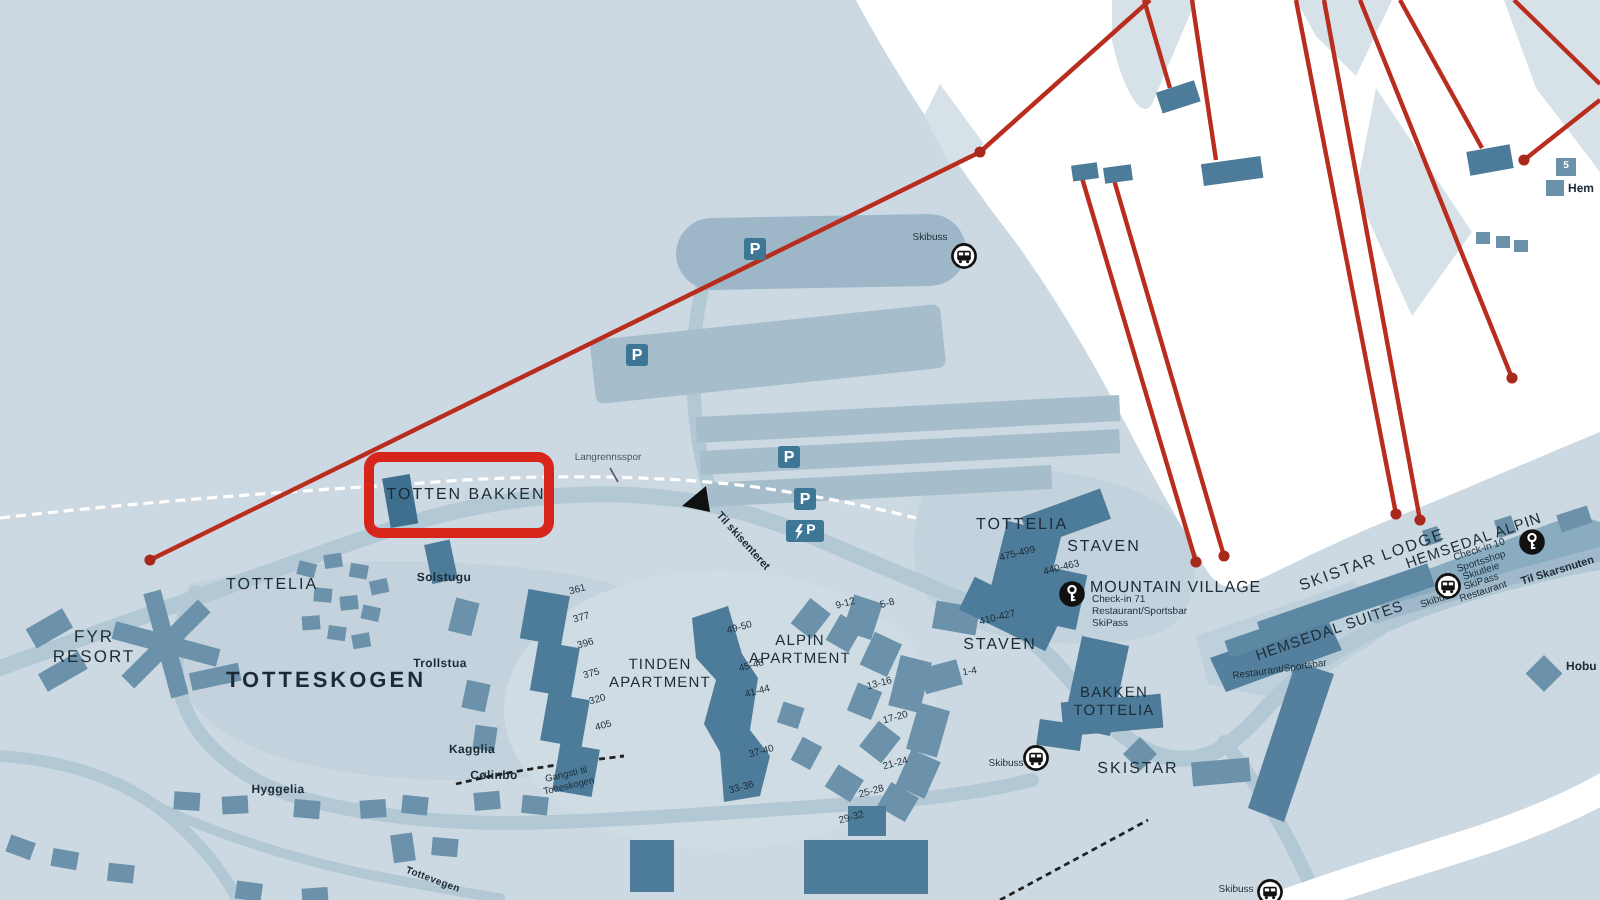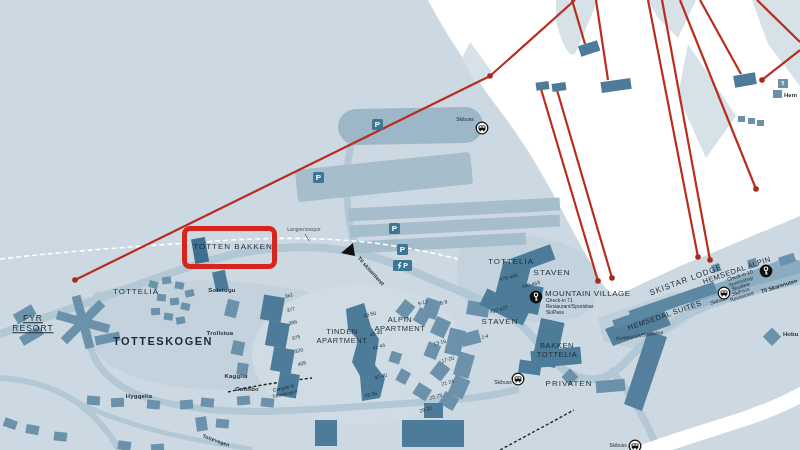--- a/index.html
+++ b/index.html
@@ -204,42 +204,42 @@
     </g>
 
     <path d="M341,253 L353,243 L355,256 Z" fill="#111"></path>
   </svg>
 
   <div class="redbox"></div>
 
   <div class="lbl place" style="left:233px;top:247px;font-size:8px;">TOTTEN BAKKEN</div>
   <div class="lbl tiny" style="left:222px;top:290px;">Solstugu</div>
   <div class="lbl place" style="left:136px;top:292px;">TOTTELIA</div>
-  <div class="lbl place ml" style="left:33px;top:324px;font-size:8.5px;text-decoration:underline;">FYR
+  <div class="lbl place ml" style="left:47px;top:324px;font-size:8.5px;">FYR
 RESORT</div>
   <div class="lbl area" style="left:163px;top:341px;">TOTTESKOGEN</div>
   <div class="lbl tiny" style="left:220px;top:333px;">Trollstua</div>
   <div class="lbl tiny" style="left:236px;top:376px;">Kagglia</div>
   <div class="lbl tiny" style="left:247px;top:389px;">Cølinbo</div>
   <div class="lbl tiny" style="left:139px;top:396px;">Hyggelia</div>
   <div class="lbl tiny" style="left:216px;top:441px;font-size:5px;transform:translate(-50%,-50%) rotate(20deg);">Tottevegen</div>
-  <div class="lbl apt" style="left:342px;top:337px;">TINDEN
+  <div class="lbl apt" style="left:330px;top:337px;">TINDEN
 APARTMENT</div>
   <div class="lbl apt" style="left:400px;top:325px;">ALPIN
 APARTMENT</div>
   <div class="lbl place" style="left:511px;top:262px;">TOTTELIA</div>
   <div class="lbl place" style="left:552px;top:273px;">STAVEN</div>
   <div class="lbl place" style="left:500px;top:322px;">STAVEN</div>
   <div class="lbl la" style="left:545px;top:289px;font-size:8px;letter-spacing:.5px;">MOUNTAIN VILLAGE</div>
   <div class="lbl la svc" style="left:546px;top:298px;">Check-in 71</div>
   <div class="lbl la svc" style="left:546px;top:304px;">Restaurant/Sportsbar</div>
   <div class="lbl la svc" style="left:546px;top:310px;">SkiPass</div>
   <div class="lbl apt" style="left:557px;top:351px;">BAKKEN
 TOTTELIA</div>
-  <div class="lbl place" style="left:569px;top:384px;">PRIVATEN</div>
+  <div class="lbl place" style="left:569px;top:384px;">SKISTAR</div>
   <div class="lbl place" style="left:686px;top:280px;transform:translate(-50%,-50%) rotate(-20deg);">SKISTAR LODGE</div>
   <div class="lbl place" style="left:737px;top:271px;font-size:7.5px;letter-spacing:.5px;transform:translate(-50%,-50%) rotate(-19deg);">HEMSEDAL ALPIN</div>
   <div class="lbl place" style="left:665px;top:316px;font-size:7.5px;letter-spacing:.5px;transform:translate(-50%,-50%) rotate(-19deg);">HEMSEDAL SUITES</div>
   <div class="lbl svc" style="left:640px;top:336px;transform:translate(-50%,-50%) rotate(-8deg);">Restaurant/Sportsbar</div>
   <div class="lbl svc" style="left:740px;top:276px;transform:translate(-50%,-50%) rotate(-18deg);">Check-in 10</div>
   <div class="lbl svc" style="left:741px;top:282px;transform:translate(-50%,-50%) rotate(-18deg);">Sportsshop</div>
   <div class="lbl svc" style="left:741px;top:287px;transform:translate(-50%,-50%) rotate(-18deg);">Skiutleie</div>
   <div class="lbl svc" style="left:741px;top:291.5px;transform:translate(-50%,-50%) rotate(-18deg);">SkiPass</div>
   <div class="lbl svc" style="left:742px;top:297px;transform:translate(-50%,-50%) rotate(-18deg);">Restaurant</div>
   <div class="lbl" style="left:779px;top:286px;font-weight:700;font-size:5.5px;transform:translate(-50%,-50%) rotate(-17deg);">Til Skarsnuten</div>

